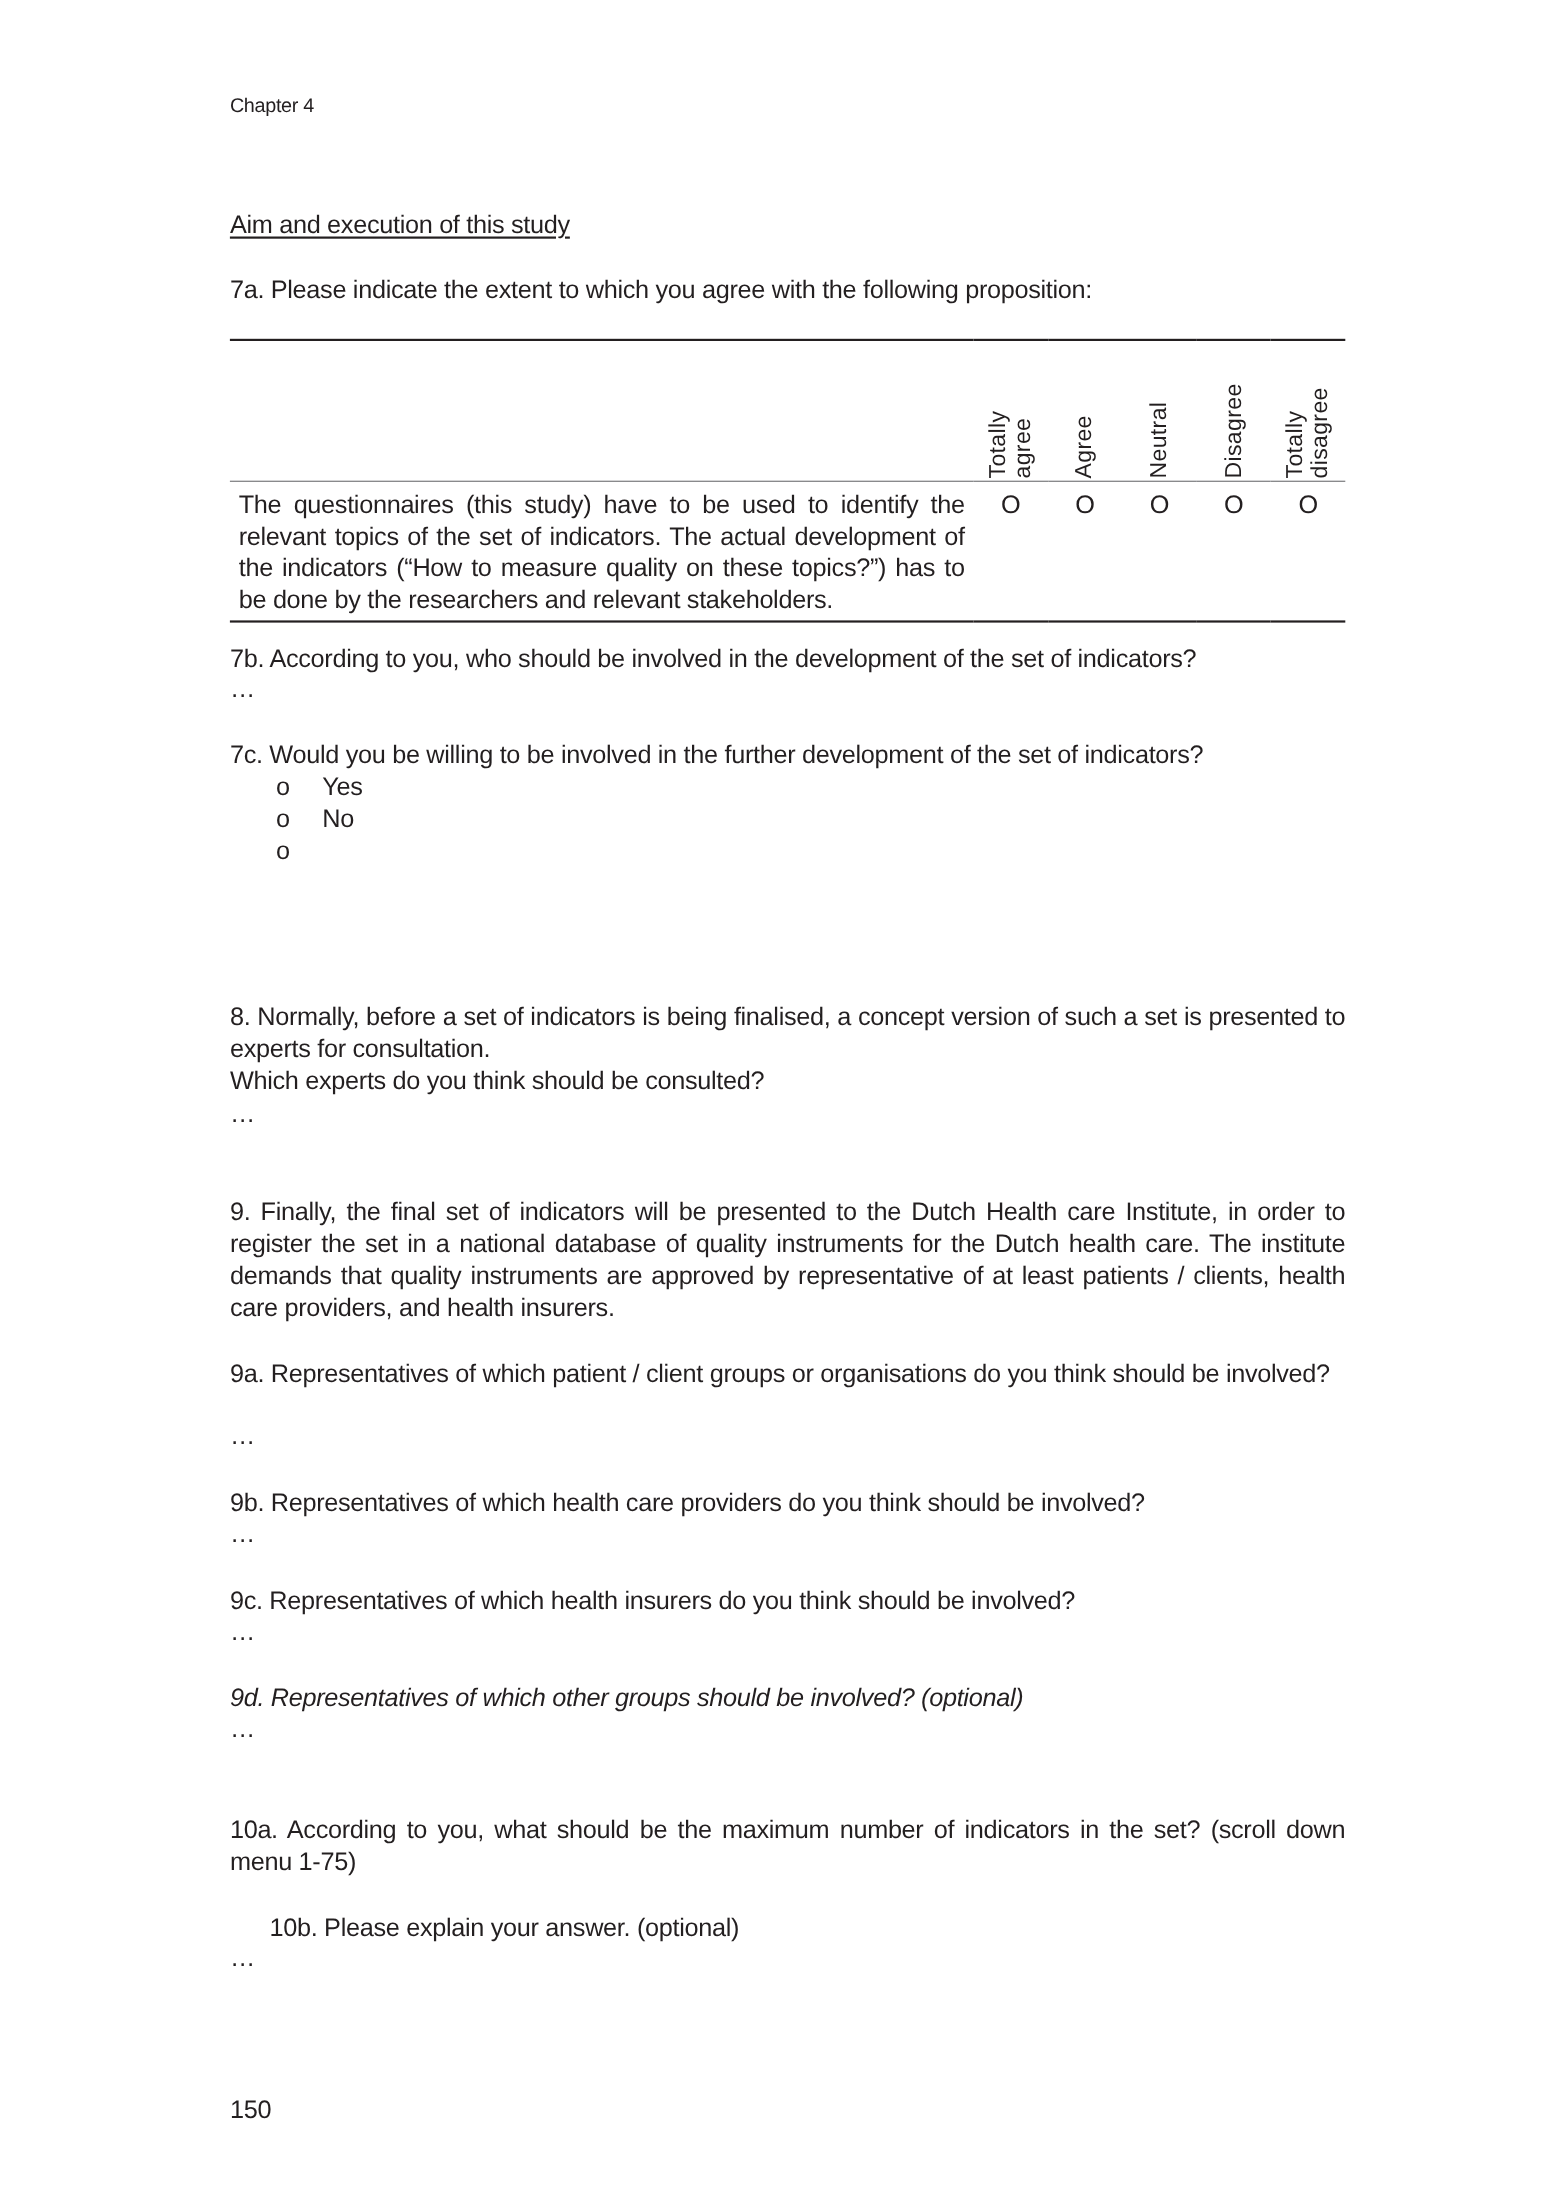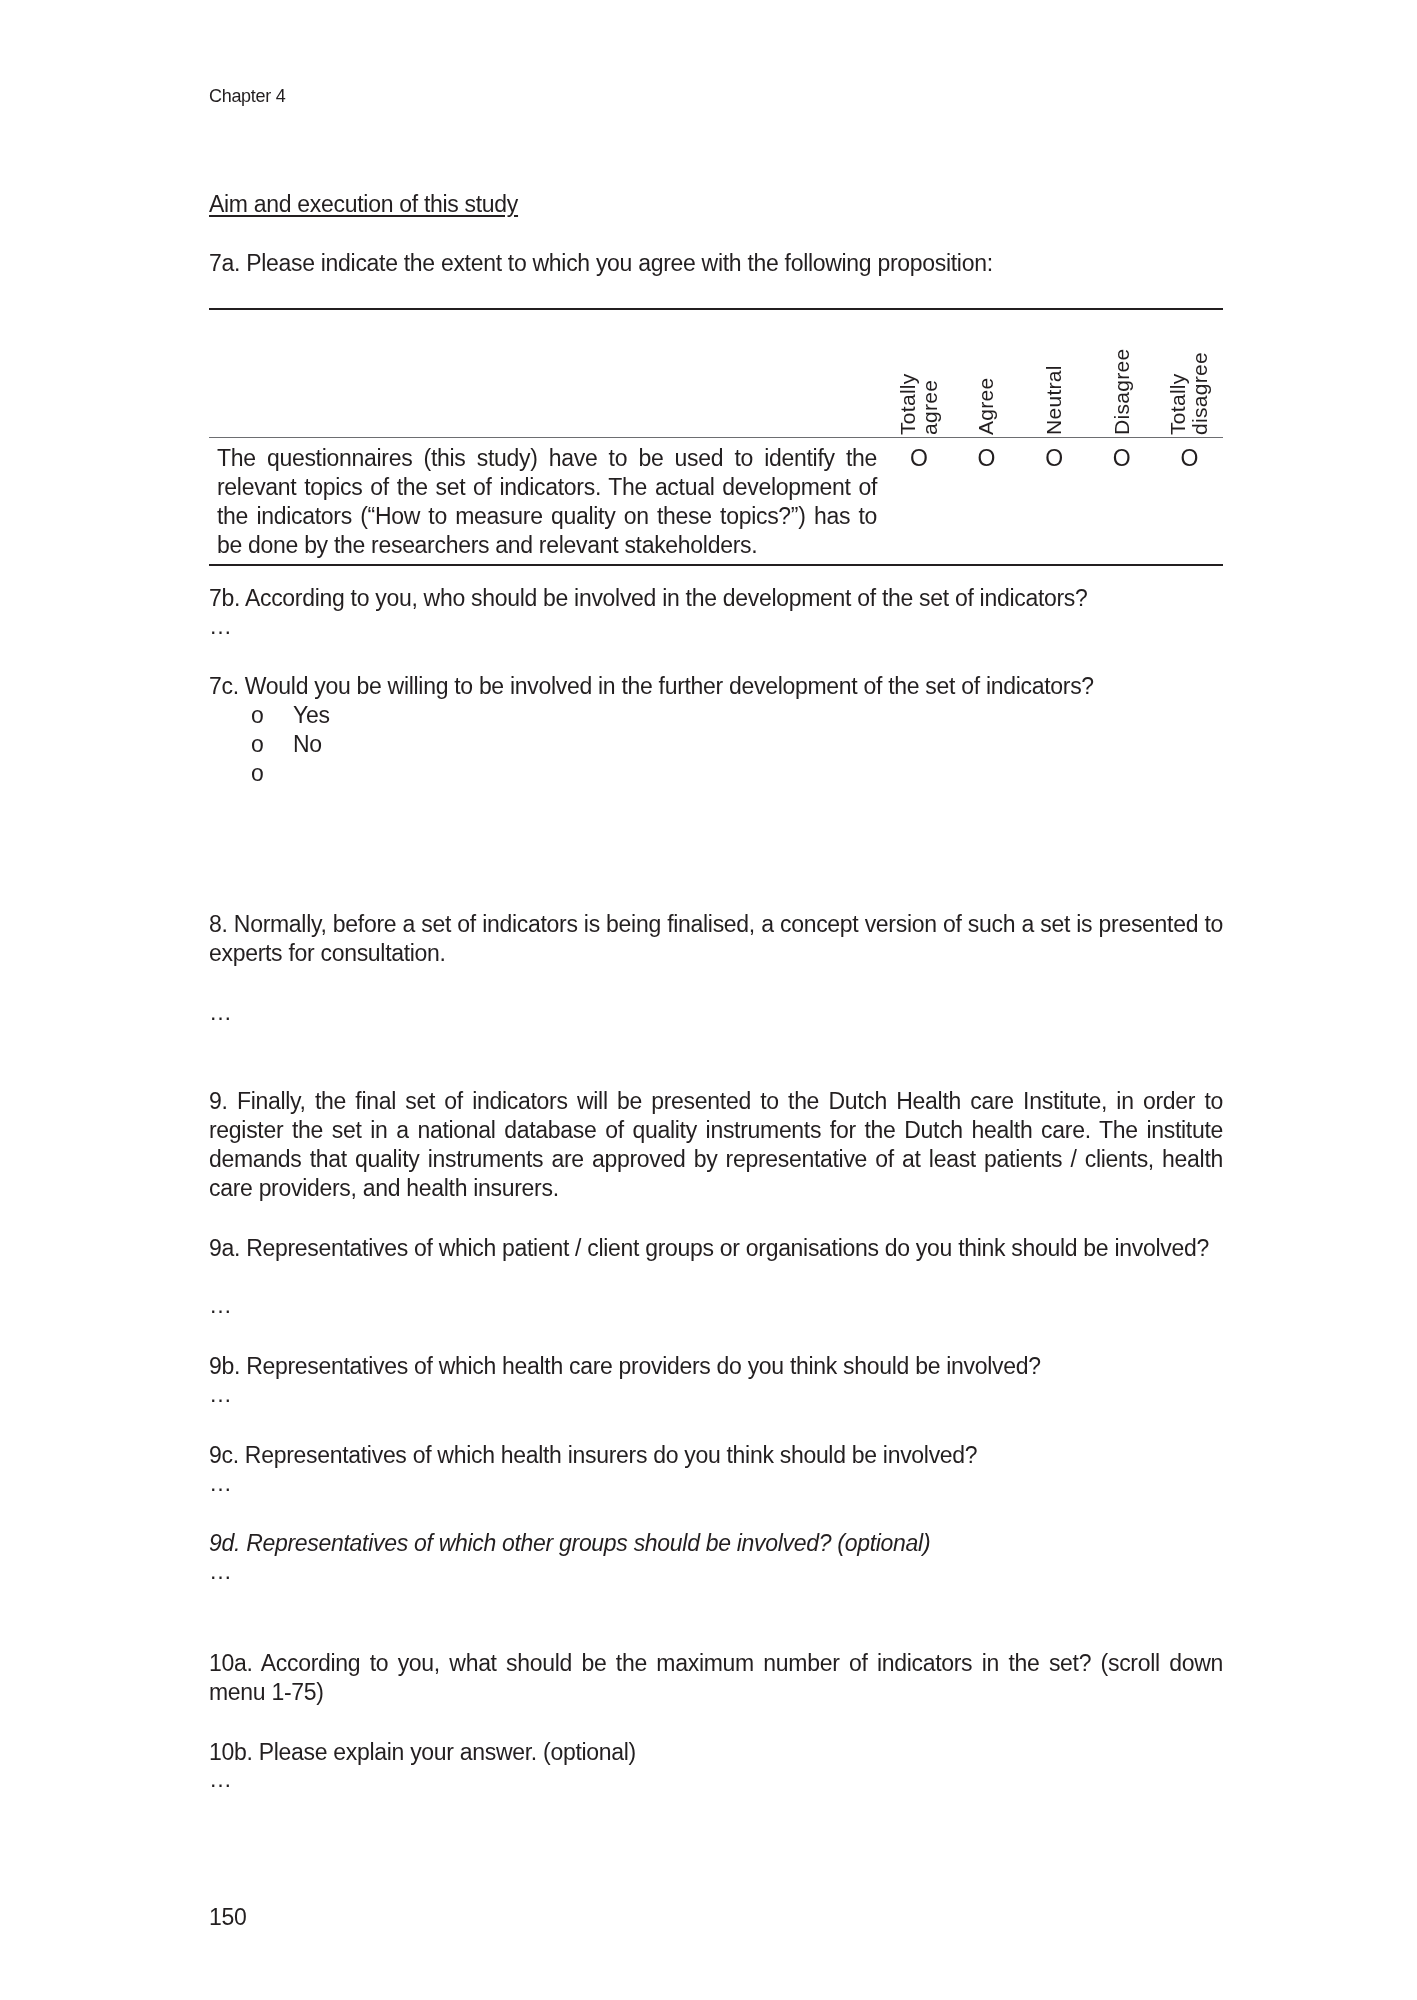--- a/index.html
+++ b/index.html
@@ -124,21 +124,21 @@
     .q9b-ans { top: 1380px; }
     .q9c { top: 1441px; }
     .q9c-ans { top: 1469px; }
     .q9d { top: 1529px; font-style: italic; }
     .q9d-ans { top: 1557px; }
     .q10a {
       top: 1649px;
       width: 1014px;
       text-align: justify;
     }
-    .q10b { top: 1738px; }
+    .q10b { top: 1738px; margin-left: 36px; }
     .q10b-ans { top: 1765px; }
     .page-number { top: 1903px; }
   </style>
 </head>
 <body>
 
 <div class="page">
 
   <div class="abs chapter">Chapter 4</div>
 
@@ -214,20 +214,21 @@
       <span class="bullet">o</span>
       <span>No</span>
     </li>
     <li>
       <span class="bullet">o</span>
     </li>
   </ul>
 
   <div class="abs q8">
     <div>8. Normally, before a set of indicators is being finalised, a concept version of such a set is presented to experts for consultation.</div>
+    <div>Which experts do you think should be consulted?</div>
   </div>
   <div class="abs q8-ans dots">…</div>
 
   <div class="abs q9">9. Finally, the final set of indicators will be presented to the Dutch Health care Institute, in order to register the set in a national database of quality instruments for the Dutch health care. The institute demands that quality instruments are approved by representative of at least patients / clients, health care providers, and health insurers.</div>
 
   <div class="abs q9a">9a. Representatives of which patient / client groups or organisations do you think should be involved?</div>
   <div class="abs q9a-ans dots">…</div>
 
   <div class="abs q9b">9b. Representatives of which health care providers do you think should be involved?</div>
   <div class="abs q9b-ans dots">…</div>

